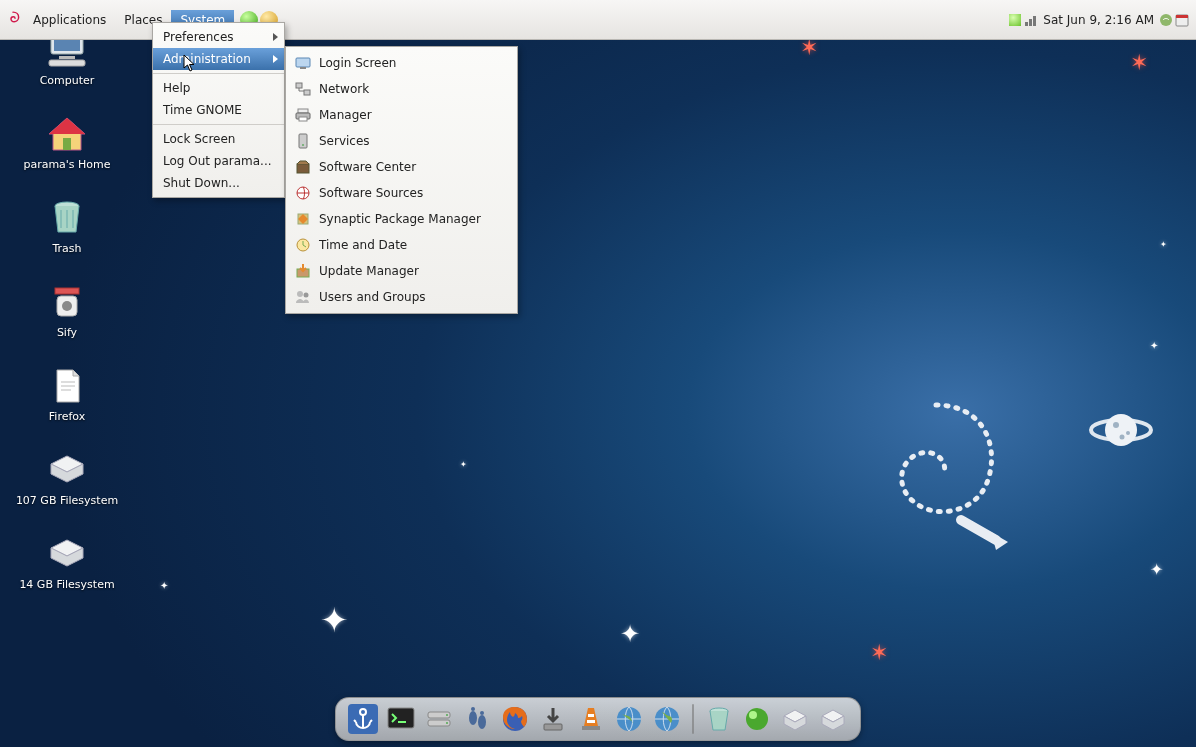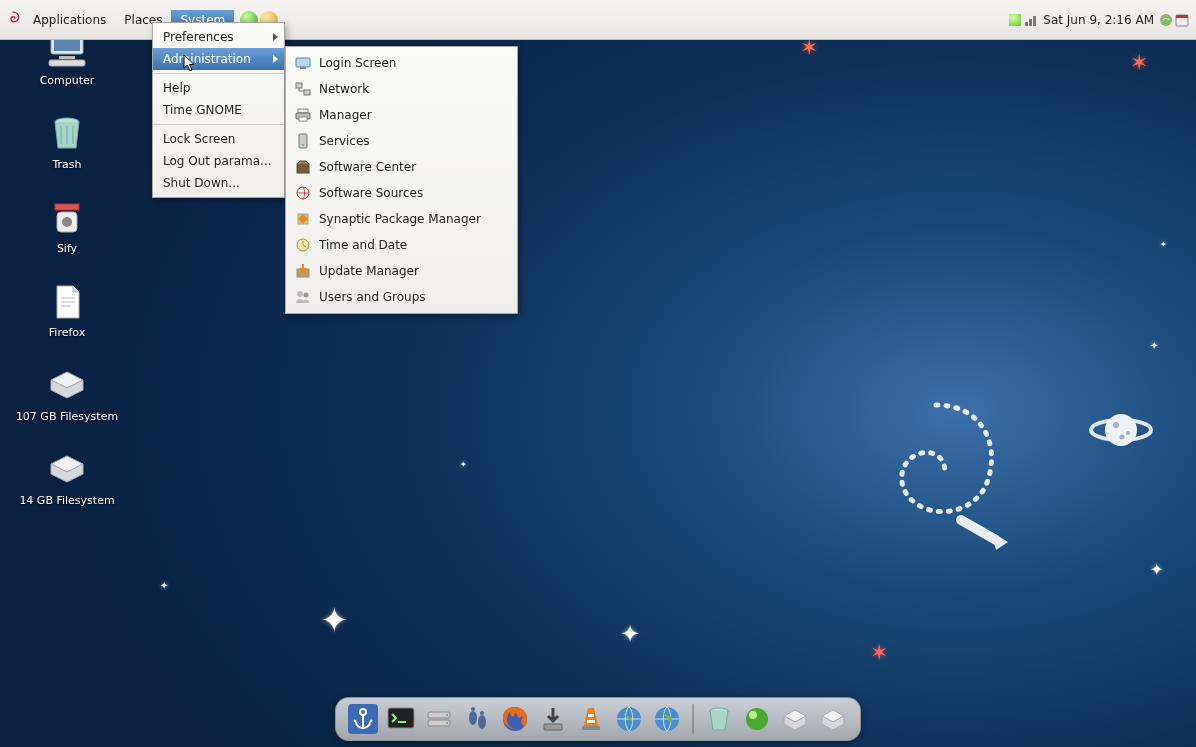--- a/index.html
+++ b/index.html
@@ -312,20 +312,30 @@
       <svg viewBox="0 0 44 40">
           <rect x="6" y="2" width="32" height="22" rx="2" fill="#dfe6ec" stroke="#9aa"></rect>
           <rect x="9" y="5" width="26" height="16" fill="#5a84b2"></rect>
           <rect x="14" y="26" width="16" height="3" fill="#bbb"></rect>
           <rect x="4" y="30" width="36" height="6" rx="2" fill="#ddd" stroke="#aaa"></rect>
         </svg>
     </div>
     <div class="label">Computer</div>
   </div>
 
+  <div class="dicon">
+    <div class="glyph">
+      <svg viewBox="0 0 44 40">
+          <path d="M22 4 L40 20 H36 V36 H8 V20 H4 Z" fill="#f5d37a" stroke="#b58"></path>
+          <path d="M22 4 L40 20 H4 Z" fill="#d34"></path>
+          <rect x="18" y="24" width="8" height="12" fill="#7a4"></rect>
+        </svg>
+    </div>
+    <div class="label">parama's Home</div>
+  </div>
 
   <div class="dicon">
     <div class="glyph">
       <svg viewBox="0 0 44 40">
           <ellipse cx="22" cy="8" rx="12" ry="4" fill="#bfe0d6" stroke="#6aa"></ellipse>
           <path d="M10 8 L13 34 H31 L34 8" fill="#a8d4c5" stroke="#6aa"></path>
           <path d="M16 12v18M22 12v18M28 12v18" stroke="#6aa"></path>
         </svg>
     </div>
     <div class="label">Trash</div>

